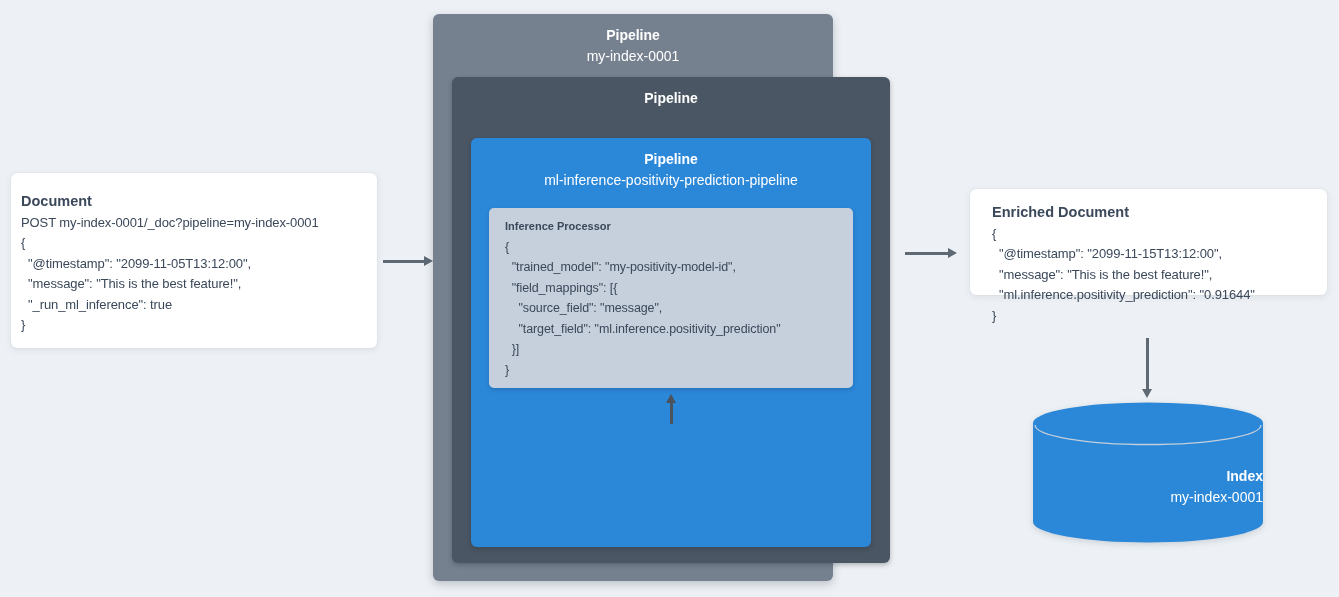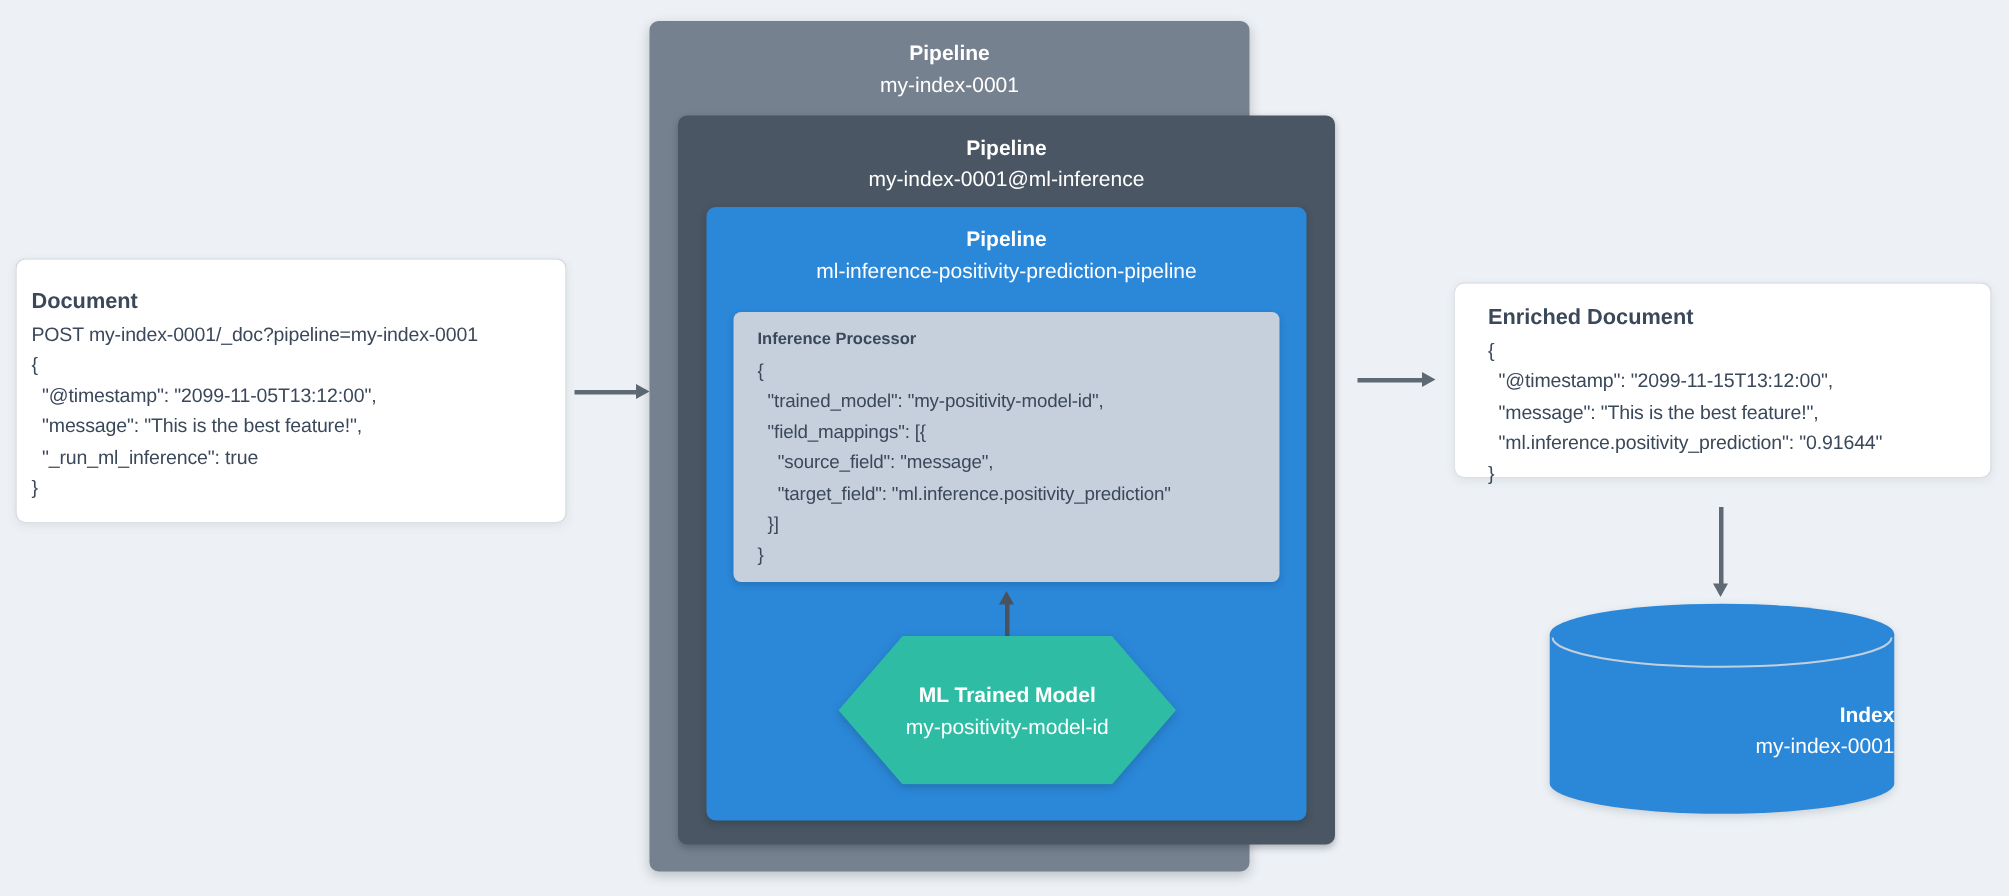--- a/index.html
+++ b/index.html
@@ -10,21 +10,21 @@
   html,body{margin:0;padding:0;}
   body{background:var(--background);font-family:"Liberation Sans",sans-serif;}
   .stage{position:relative;width:1339px;height:597px;overflow:hidden;color:var(--text-dark);}
 
   .card{position:absolute;background:var(--card-background);border-radius:6px;box-sizing:border-box;
         padding:18px 22px;box-shadow:0 2px 7px rgba(60,72,90,.10),0 0 1px rgba(60,72,90,.2);}
   .card h3{margin:0 0 1px;font-size:14.5px;line-height:20.5px;font-weight:bold;}
   .code{margin:0;font-family:inherit;font-size:13px;line-height:20.5px;letter-spacing:-.1px;white-space:pre;}
 
   .doc-card{left:11px;top:173px;width:366px;height:175px;padding-left:10px;}
-  .enriched-card{left:970px;top:189px;width:357px;height:129px;padding-top:13px;}
+  .enriched-card{left:970px;top:189px;width:357px;height:106px;padding-top:13px;}
 
   .box{position:absolute;border-radius:6px;box-sizing:border-box;text-align:center;color:var(--text-light);}
   .box-head{padding-top:11px;font-size:14px;line-height:20.5px;}
   .bold{font-weight:bold;}
   .outer{left:433px;top:14px;width:400px;height:567px;background:var(--box-outer);box-shadow:0 3px 8px rgba(40,50,65,.25);}
   .inner{left:19px;top:63px;width:438px;height:486px;background:var(--box-inner);box-shadow:0 2px 5px rgba(25,35,48,.30);}
   .blue{left:19px;top:61px;width:400px;height:409px;background:var(--box-blue);box-shadow:0 2px 5px rgba(25,35,48,.28);}
 
   .processor{position:absolute;left:18px;top:70px;width:364px;height:180px;background:var(--processor-bg);
              border-radius:5px;padding:8px 16px 12px;box-sizing:border-box;text-align:left;color:var(--text-dark);
@@ -79,21 +79,20 @@
 
   <section class="box outer">
     <div class="box-head">
       <div class="bold">Pipeline</div>
       <div>my-index-0001</div>
     </div>
 
     <section class="box inner">
       <div class="box-head">
         <div class="bold">Pipeline</div>
-        <div>my-index-0001@ml-inference</div>
       </div>
 
       <section class="box blue">
         <div class="box-head">
           <div class="bold">Pipeline</div>
           <div>ml-inference-positivity-prediction-pipeline</div>
         </div>
 
         <section class="processor">
           <h4>Inference Processor</h4>
@@ -101,26 +100,20 @@
   "trained_model": "my-positivity-model-id",
   "field_mappings": [{
     "source_field": "message",
     "target_field": "ml.inference.positivity_prediction"
   }]
 }</pre>
         </section>
 
         <div class="varrow vup amodel"></div>
 
-        <div class="hex-wrap">
-          <div class="hex">
-            <div class="bold">ML Trained Model</div>
-            <div>my-positivity-model-id</div>
-          </div>
-        </div>
       </section>
     </section>
   </section>
 
   <div class="harrow a2"></div>
 
   <section class="card enriched-card">
     <h3>Enriched Document</h3>
     <pre class="code">{
   "@timestamp": "2099-11-15T13:12:00",

